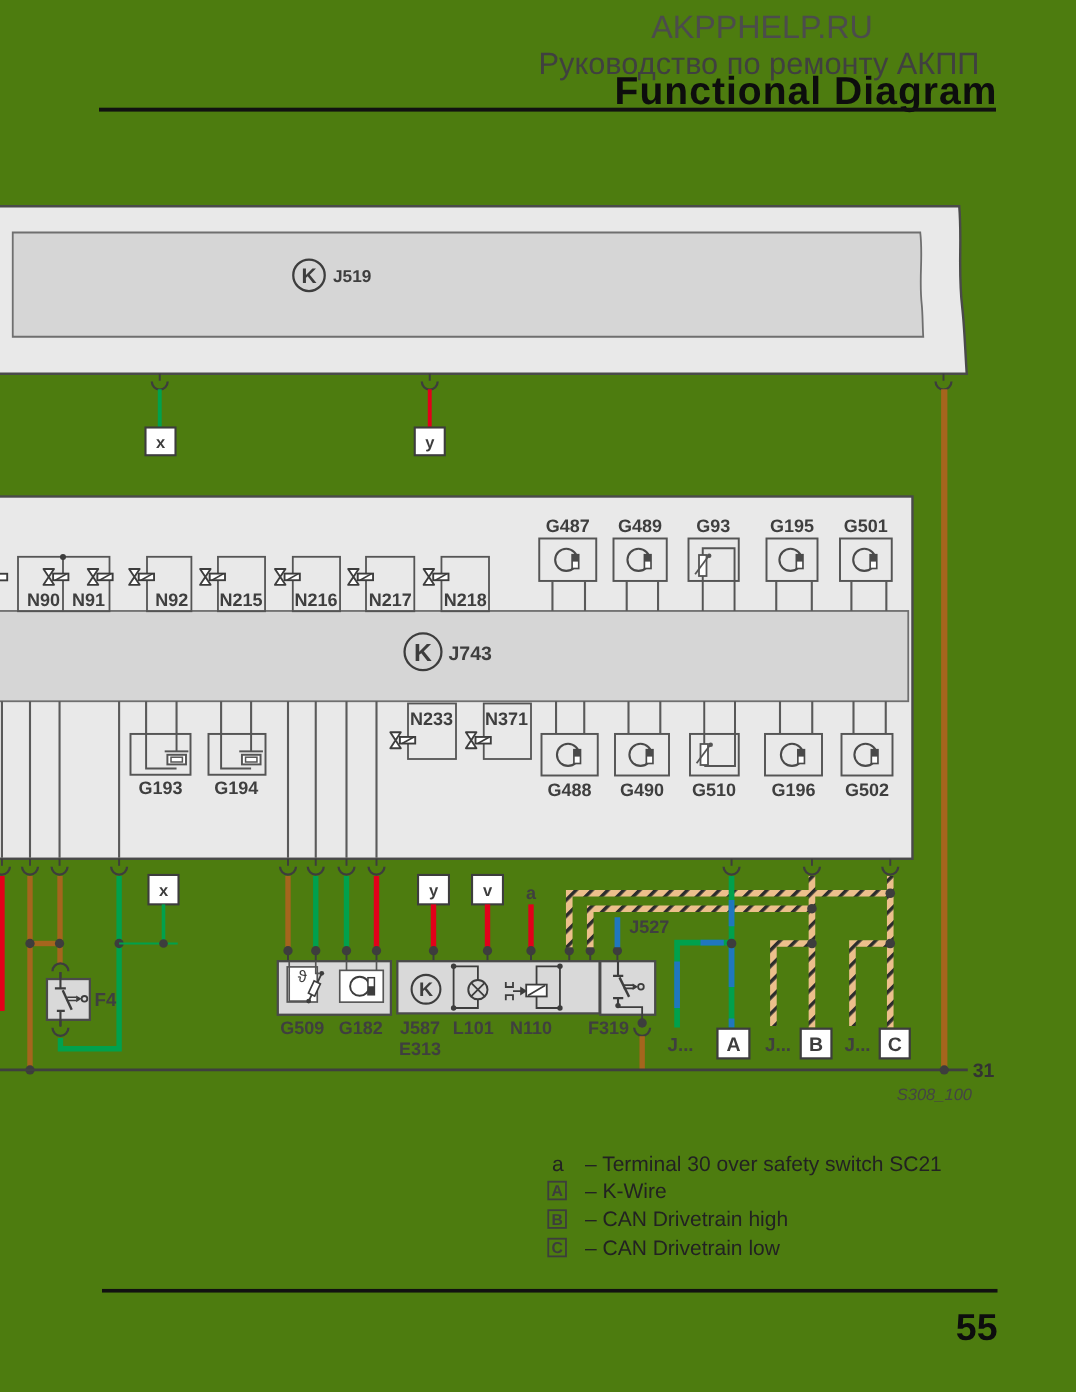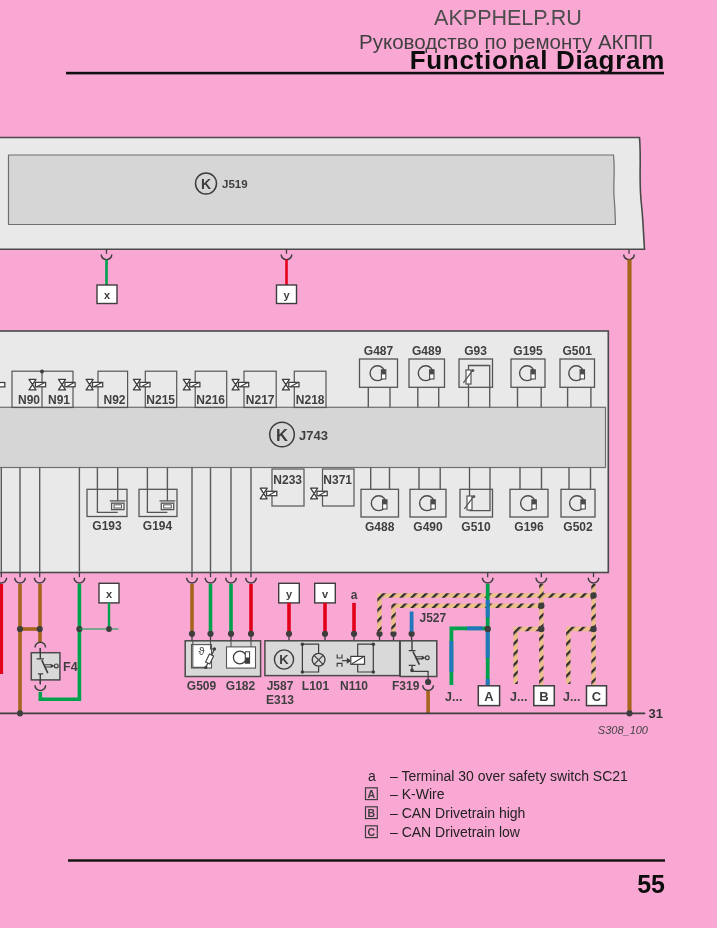--- a/index.html
+++ b/index.html
@@ -1,16 +1,16 @@
 <!DOCTYPE html>
 <html><head>
 <meta charset="utf-8">
 <style>
   html,body{margin:0;padding:0;background:#ffffff;}
-  .page{position:relative;width:717px;height:928px;background:#f9a8d4;overflow:hidden;
+  .page{position:relative;width:717px;height:928px;background:#4d7c0f;overflow:hidden;
         font-family:"Liberation Sans", sans-serif;}
   svg{position:absolute;left:0;top:0;}
   text{font-family:"Liberation Sans", sans-serif;}
 </style>
 </head>
 <body>
 <div class="page">
 <svg width="717" height="928" viewBox="0 0 717 928">
 <defs>
 

